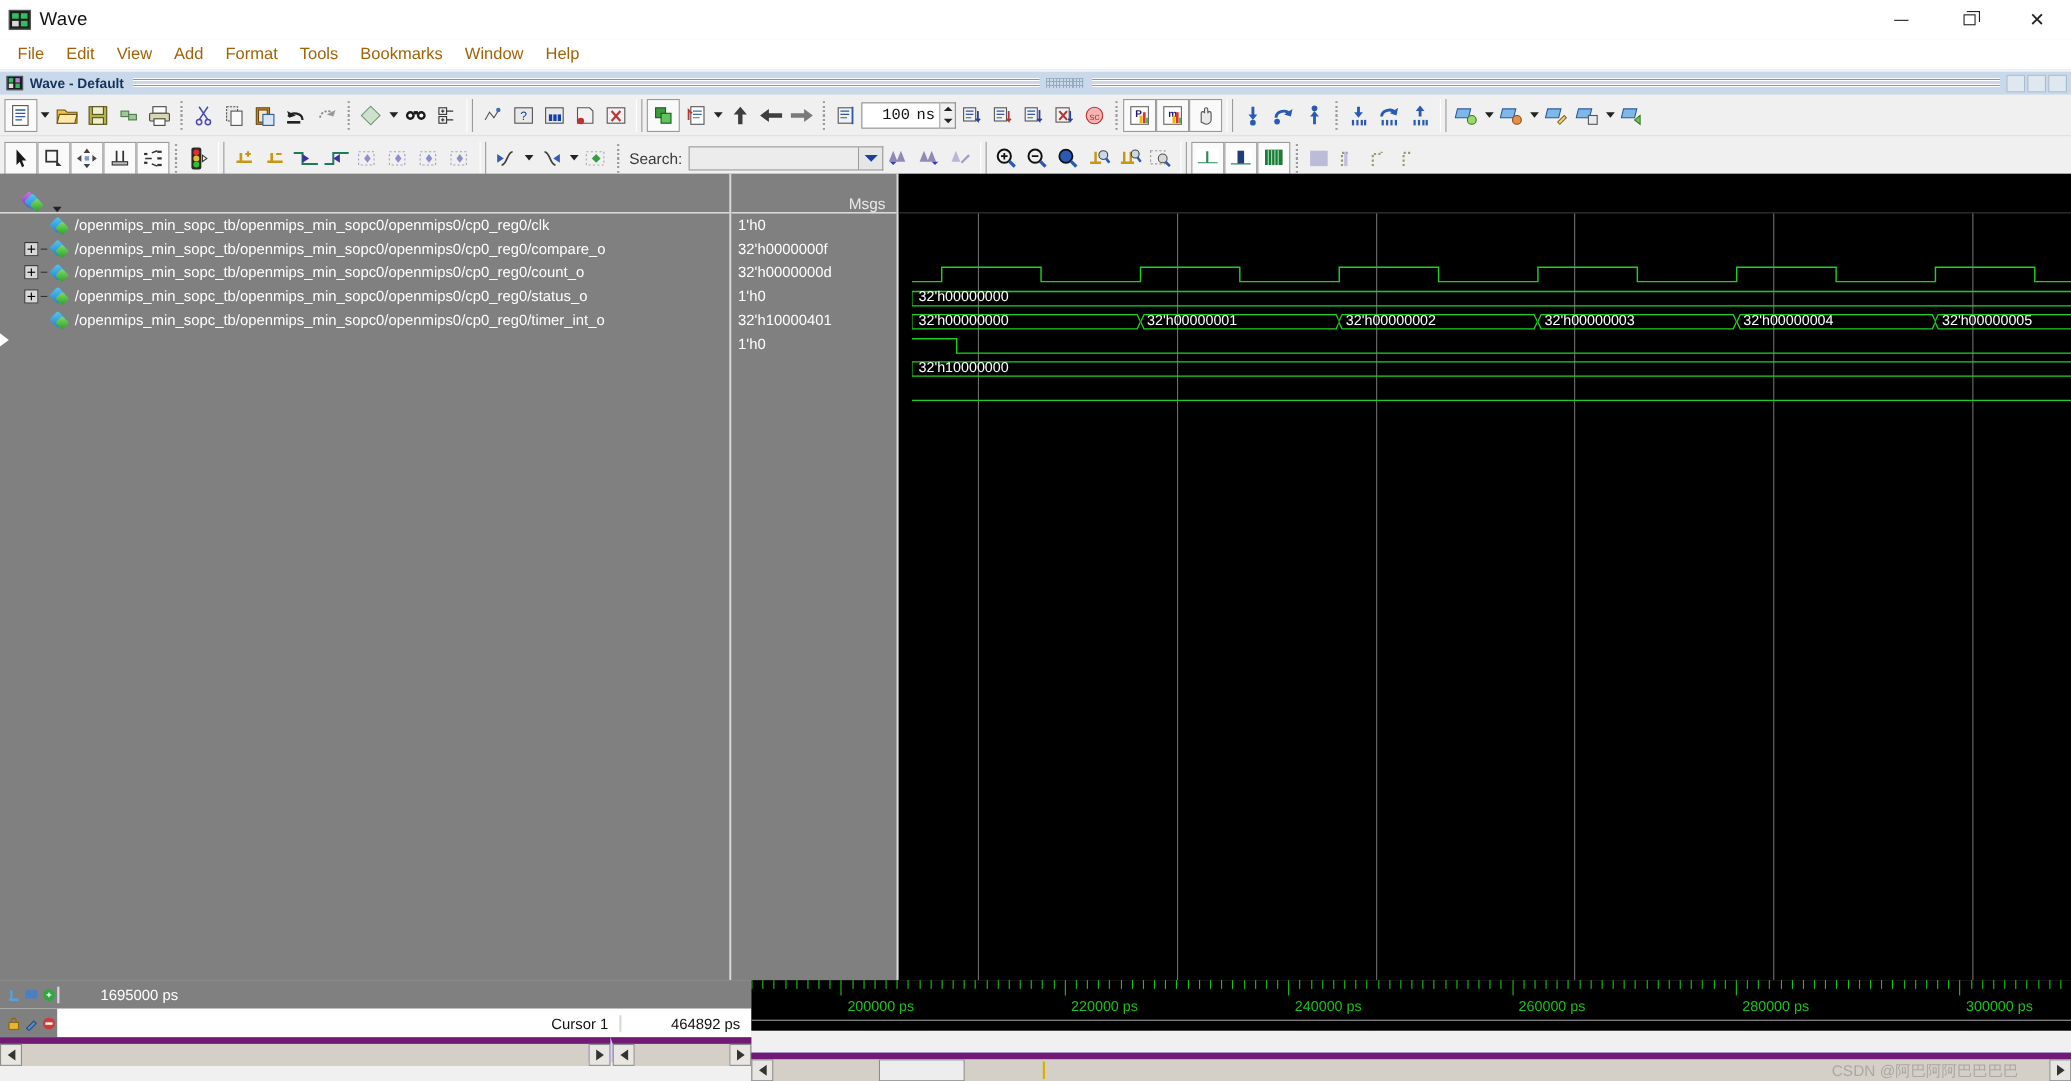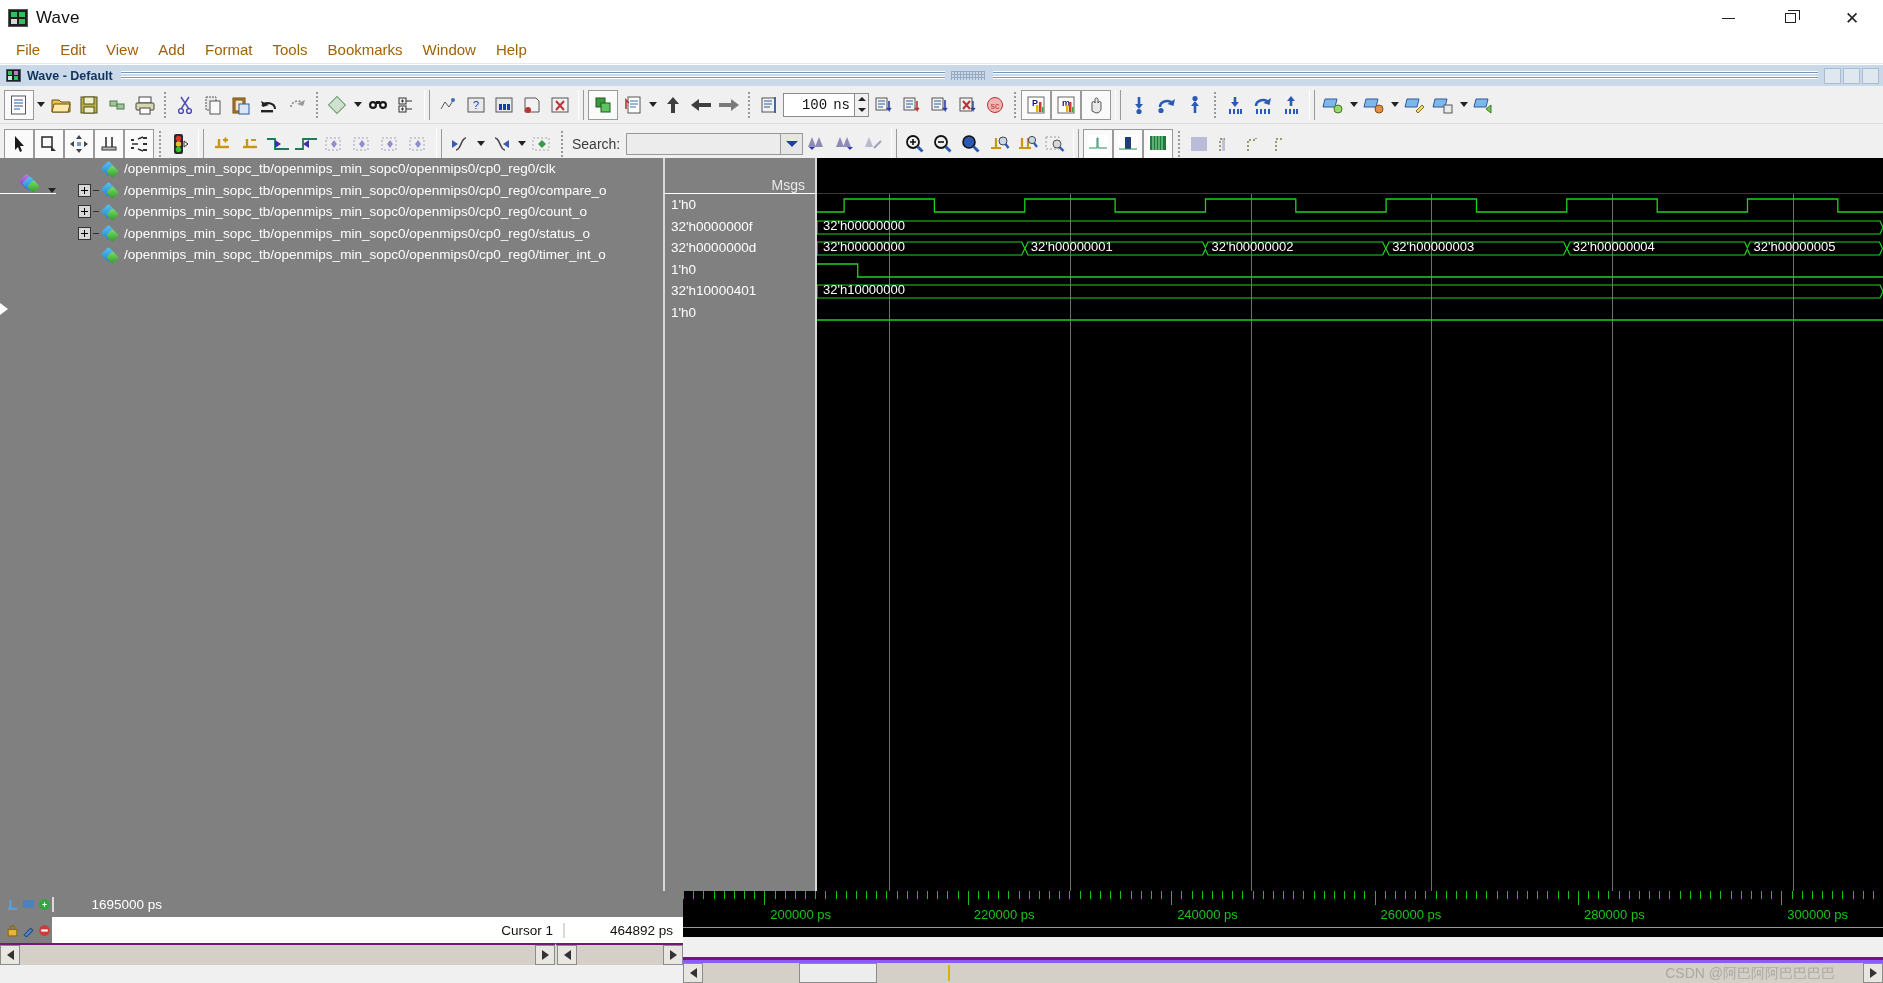--- a/index.html
+++ b/index.html
@@ -81,21 +81,21 @@
   .spin div{flex:1;display:flex;align-items:center;justify-content:center;}
   .spin .up:after{content:"";border-left:4px solid transparent;border-right:4px solid transparent;border-bottom:4px solid #222;}
   .spin .dn:after{content:"";border-left:4px solid transparent;border-right:4px solid transparent;border-top:4px solid #222;}
 
   .search-label { font-size:14px; color:#3a3a3a; margin:0 6px 0 4px; flex:none;}
   .search-input { width:155px; height:22px; background:#ececec; border:1px solid #9a9a9a; flex:none;}
   .search-drop { width:22px;height:22px;background:#e6e6e6;border:1px solid #9a9a9a;border-left:none;display:flex;align-items:center;justify-content:center;flex:none;}
 
   
   .main { position:absolute; left:0; top:158px; width:1883px; height:733px; background:#808080; display:flex; }
-  .names-pane { width: 665px; flex:none; background:#808080; border-right:2px solid #d9d9d9; display:flex; }
+  .names-pane { width: 665px; flex:none; background:#808080; border-right:2px solid #d9d9d9; display:flex; flex-direction:column;}
   .vals-pane  { width: 152px; flex:none; background:#808080; border-right:2px solid #d9d9d9; display:flex; flex-direction:column;}
   .wave-pane  { flex:1; background:#000; position:relative; overflow:hidden;}
 
   .pane-head { height: 36px; border-bottom:1px solid #ffffff; display:flex; align-items:flex-end; }
   .names-head { padding-left:10px; }
   .vals-head { justify-content:flex-end; padding-right:10px; }
   .msgs-label { color:#e8e8e8; font-size:14px; }
 
   .obj-icon { width:22px;height:18px;position:relative;}
   .diamond { width:11px;height:11px;background:linear-gradient(135deg,#57c7ef,#1f7fd0); transform:rotate(45deg); border-radius:2px; position:absolute; left:4px; top:3px;}
@@ -115,21 +115,21 @@
   .sig-name { margin-left:3px; }
   .val-row { height:21.5px; display:flex; align-items:center; font-size:13.5px; color:#fff; padding-left:6px; }
 
   .playhead { position:absolute; left:0; top:303px; width:0;height:0;
     border-top:6px solid transparent;border-bottom:6px solid transparent;border-left:8px solid #fff;}
 
   
   .wv-head { height:36px; background:#000; border-bottom:1px solid #3a3a3a;}
   .wv-body { position:absolute; left:0; top:36px; right:0; bottom:0; }
   .gridline { position:absolute; top:0; bottom:0; width:1px; background:#6e6e6e; }
-  .row { position:absolute; left:0; right:0; height:21.5px; }
+  .row { position:absolute; left:12px; right:0; height:21.5px;margin-top:44px; }
   .buslabel { position:absolute; color:#fff; font-size:13px; font-family:"Liberation Sans",sans-serif; white-space:nowrap; }
 
   
   .timeline { position:absolute; left:683px; top:891px; width:1200px; height:46px; background:#000; overflow:hidden; }
   .tick { position:absolute; top:0; width:1px; background:#19c219; }
   .tl-label { position:absolute; color:#19c219; font-size:13px; top:16px; }
   .tl-base { position:absolute; left:0; right:0; top:36px; height:1px; background:#9a9a9a; }
 
   
   .bottom { position:absolute; left:0; top:891px; width:683px; height:92px; }
@@ -138,21 +138,21 @@
   .brow.cursor { background:#fff; color:#111; }
   .bicons { width:52px; display:flex; align-items:center; gap:3px; padding-left:6px; flex:none; }
   .bicon { width:13px;height:13px; }
   .blabel { flex:1; text-align:right; padding-right:10px; font-size:13.5px; }
   .bval { width:120px; text-align:right; padding-right:10px; font-size:13.5px; flex:none;
           border-left:2px solid #d9d9d9; }
   .bval.now { background:#808080; color:#fff; }
   .bval.cursor { background:#fff; color:#111; }
 
   
-  .sbar { height:22px; background:#8b5cf6; display:flex; align-items:flex-end; border-top:3px solid #701a75; position:relative;}
+  .sbar { height:22px; background:#8b5cf6; display:flex; align-items:flex-start; border-top:6px solid #701a75; position:relative;}
   .sb-arrow { width:20px; height:20px; background:#e8e6e1; border:1px solid #8c8c8c; display:flex;align-items:center;justify-content:center; flex:none;}
   .sb-track { flex:1; height:20px; background:#d4d0c8; position:relative; }
   .sb-thumb { position:absolute; top:0; height:20px; background:#ededed; border:1px solid #8c8c8c; }
   .watermark { position:absolute; right:28px; top:2px; color:#aaa8a3; font-size:14px; white-space:nowrap;}
 
   .tri-r{width:0;height:0;border-top:5px solid transparent;border-bottom:5px solid transparent;border-left:7px solid #333;}
   .tri-l{width:0;height:0;border-top:5px solid transparent;border-bottom:5px solid transparent;border-right:7px solid #333;}
 </style>
 </head>
 <body>

